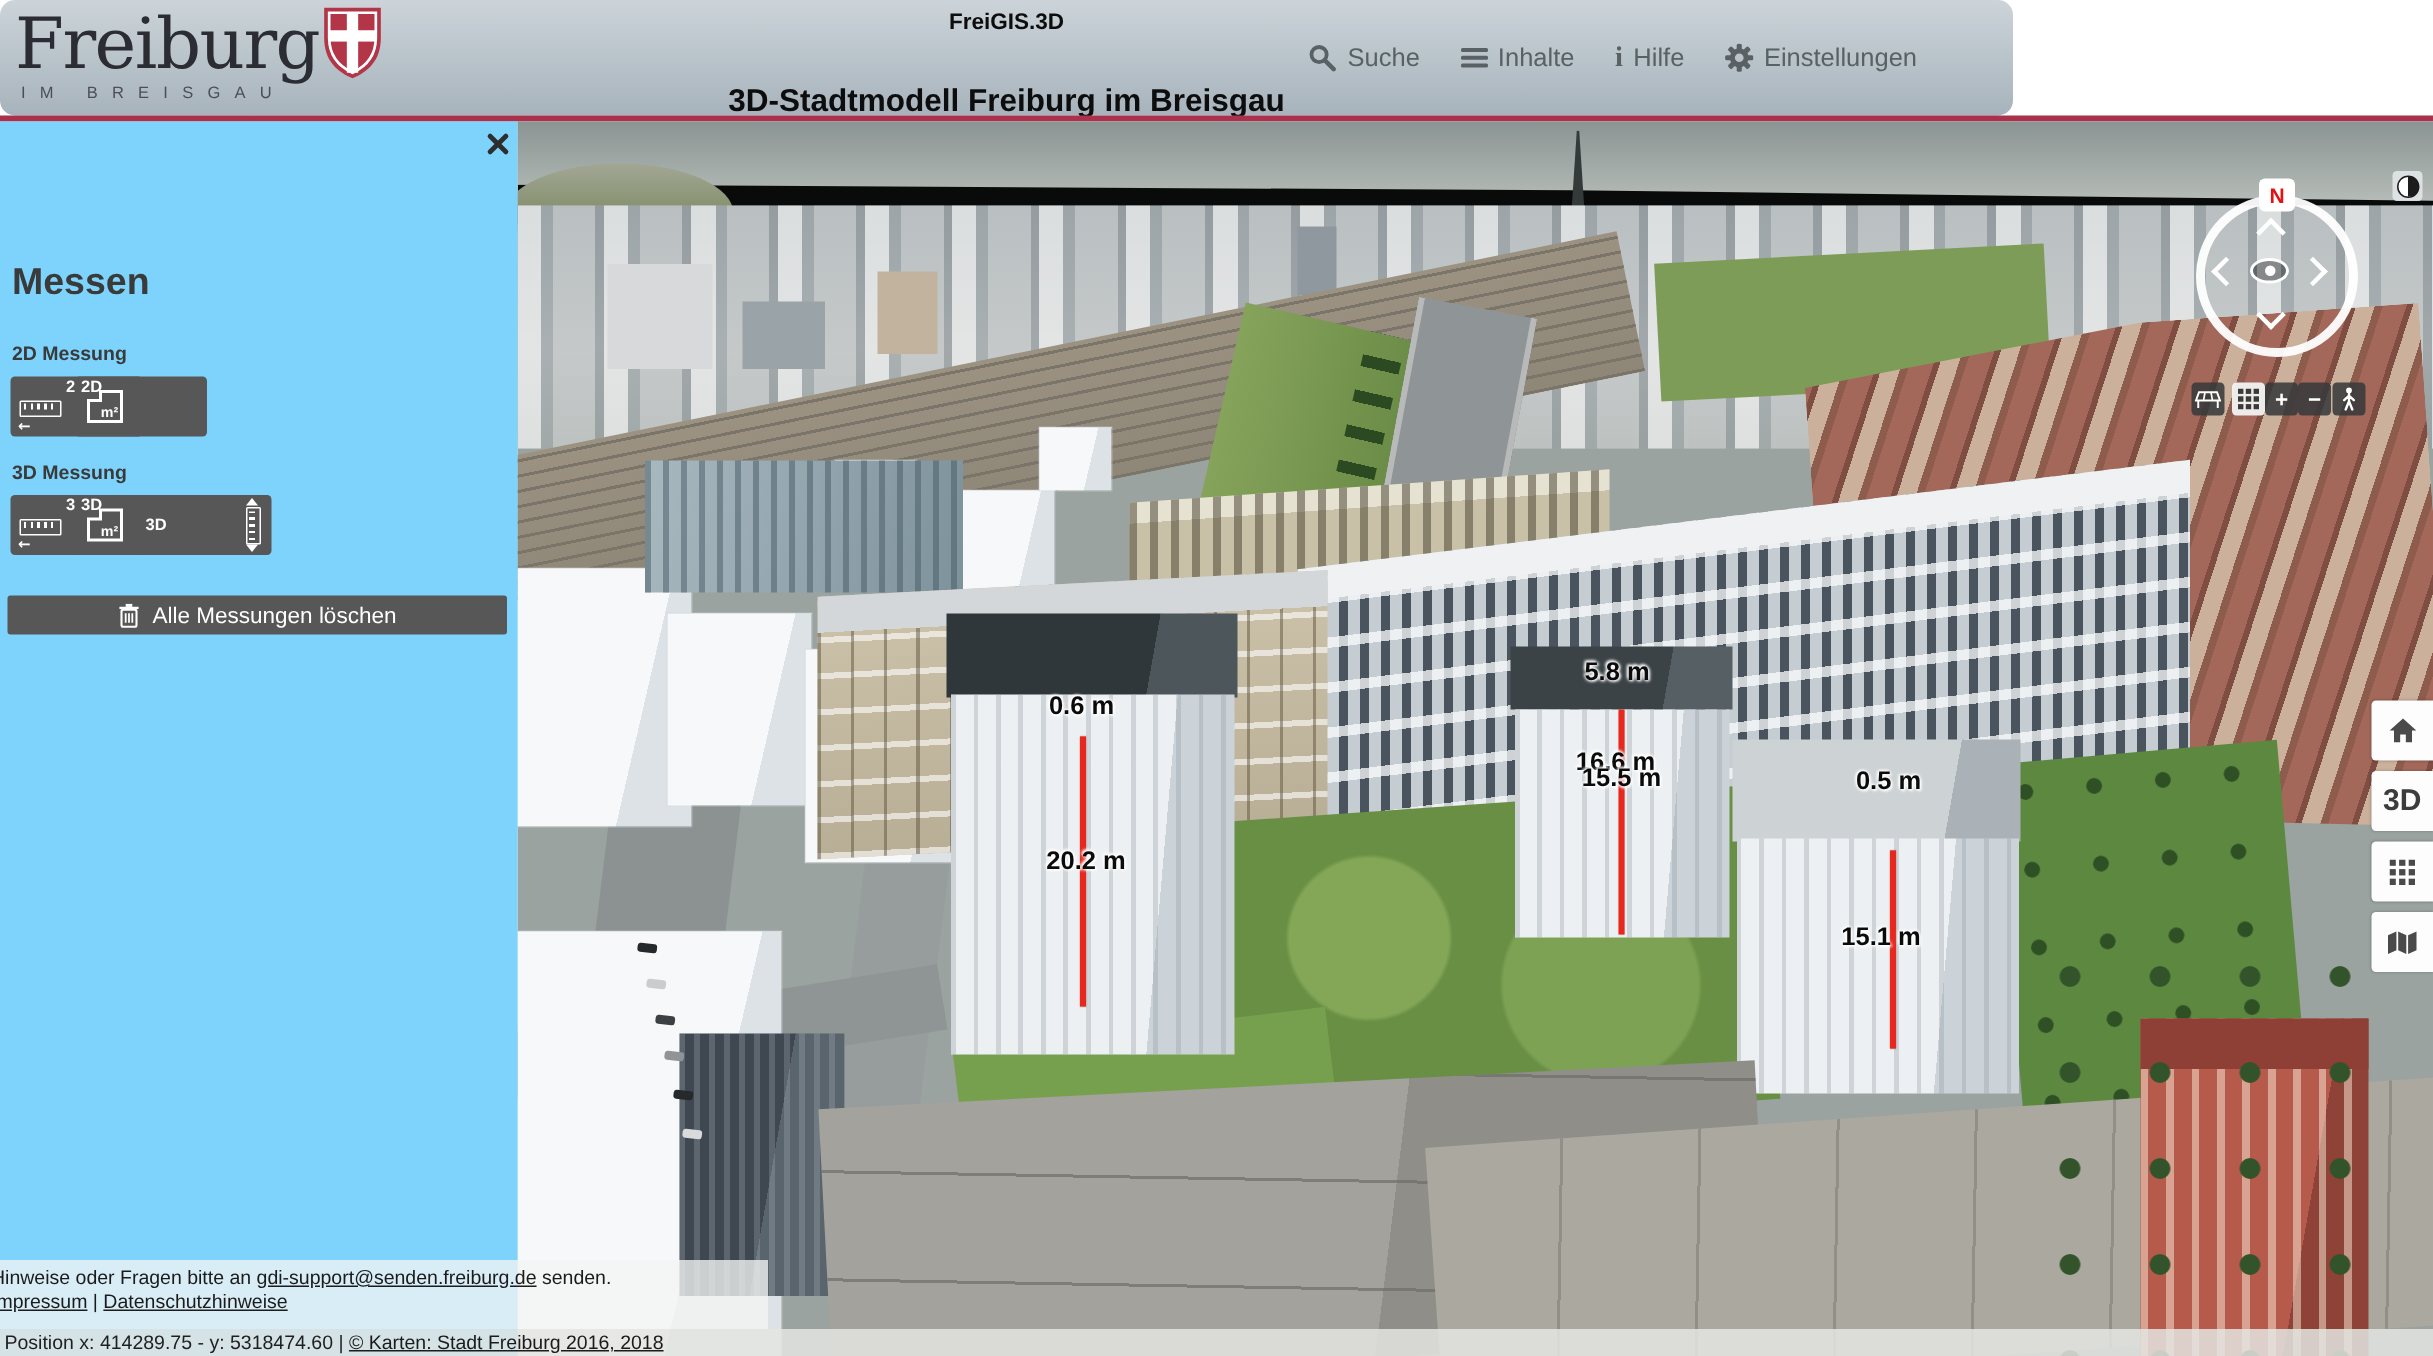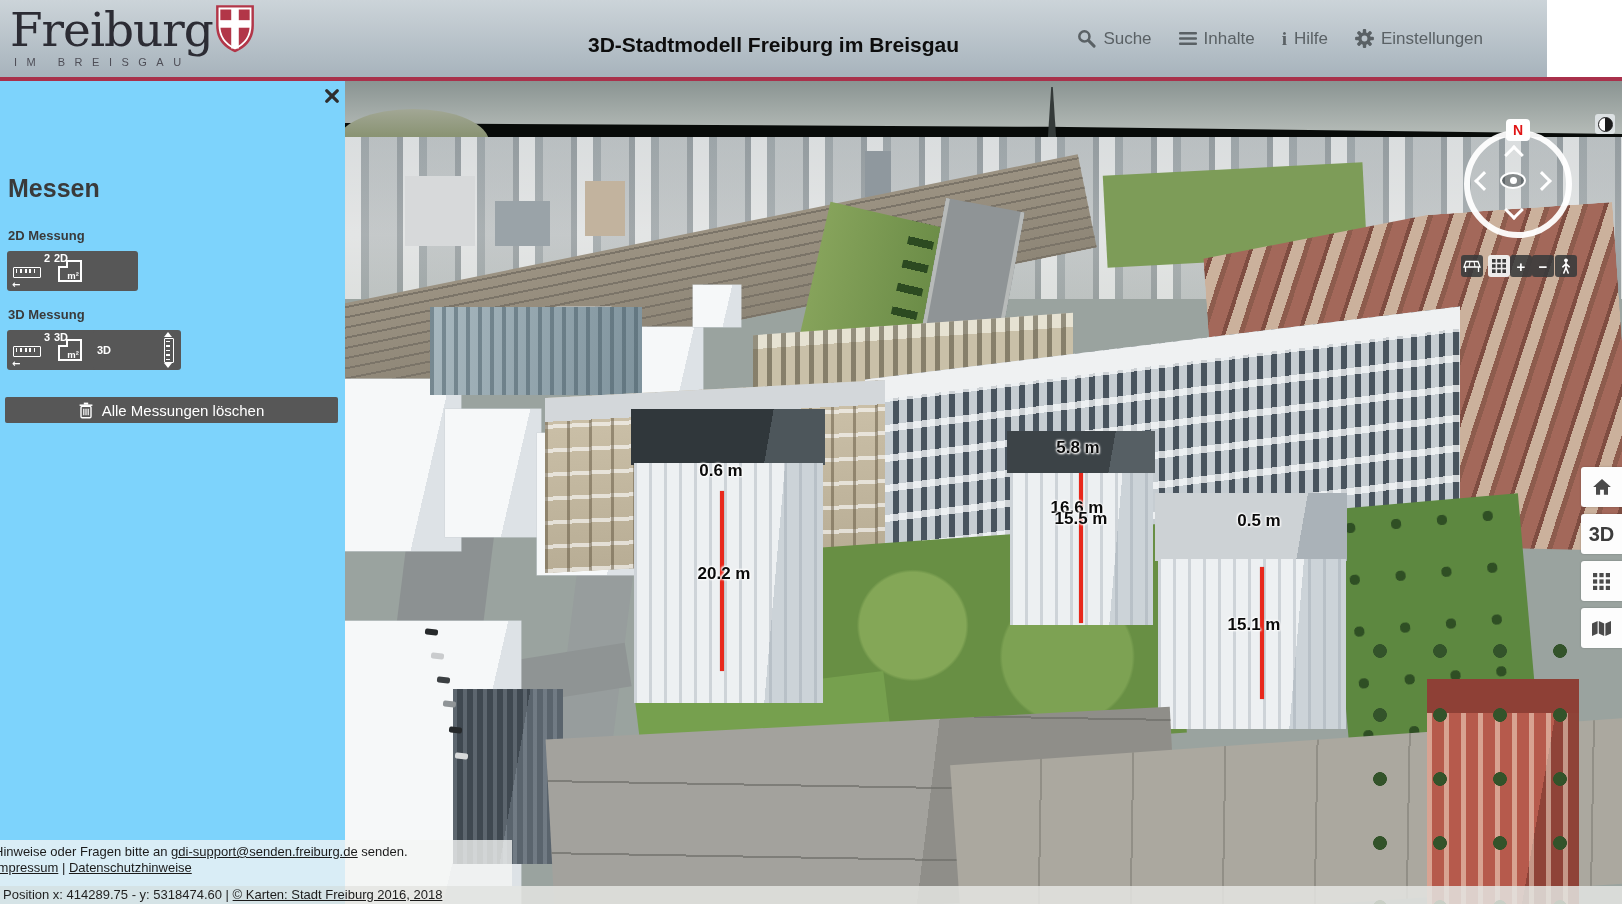--- a/index.html
+++ b/index.html
@@ -1,20 +1,20 @@
 <!DOCTYPE html>
 <html><head>
 <meta charset="utf-8">
 <style>
   html,body{margin:0;padding:0;background:#888;}
   #app{position:relative;width:1622px;height:904px;overflow:hidden;
        font-family:"Liberation Sans",sans-serif;background:#fff;}
   
-  #header{position:absolute;left:0;top:0;width:1547px;height:77px;
-          background:linear-gradient(#ccd4d9,#a7b3bc);}
+  #header{position:absolute;left:0;top:0;width:1342px;height:77px;
+          background:linear-gradient(#ccd4d9,#a7b3bc);border-radius:10px;}
   #red-rule{position:absolute;left:0;top:77px;width:1622px;height:4px;background:#a9314b;}
   #logo{position:absolute;left:10px;top:4px;display:flex;align-items:flex-start;}
   #logo-textwrap{display:flex;flex-direction:column;}
   #logo-word{font-family:"DejaVu Serif",serif;font-size:47px;line-height:52px;color:#2c2c34;letter-spacing:-1px;}
   #logo-sub{font-size:11px;letter-spacing:9.5px;color:#4e4e57;margin:0 0 0 4px;}
   #crest{margin:0 0 0 2px;}
   #center-titles{position:absolute;left:50%;top:0;transform:translateX(-50%);text-align:center;width:700px;}
   #app-title{font-size:15px;font-weight:bold;color:#0d0d0d;margin-top:6px;}
   #page-title{font-size:21px;font-weight:bold;color:#0d0d0d;margin-top:33px;}
   #menu{position:absolute;right:64px;top:0;height:77px;display:flex;align-items:center;gap:27px;}
@@ -106,20 +106,21 @@
         <span id="logo-sub">IM BREISGAU</span>
       </div>
       <svg id="crest" width="40" height="49" viewBox="0 0 36 44">
         <path d="M1 1 H35 V19 C35 33 27 39.5 18 43.3 C9 39.5 1 33 1 19 Z" fill="#b23648"></path>
         <path d="M4 4 H32 V19 C32 30.5 25.5 36.5 18 40 C10.5 36.5 4 30.5 4 19 Z" fill="none" stroke="#fff" stroke-width="1.6"></path>
         <rect x="14.6" y="4" width="6.8" height="36" fill="#fff"></rect>
         <rect x="4" y="14.5" width="28" height="6.8" fill="#fff"></rect>
       </svg>
     </div>
     <div id="center-titles">
+      <div id="app-title">FreiGIS.3D</div>
       <div id="page-title">3D-Stadtmodell Freiburg im Breisgau</div>
     </div>
     <div id="menu">
       <div class="menu-item">
         <svg width="19" height="19" viewBox="0 0 18 18">
           <circle cx="7" cy="7" r="4.8" fill="none" stroke="#5a6165" stroke-width="2.4"></circle>
           <line x1="10.8" y1="10.8" x2="16.2" y2="16.2" stroke="#5a6165" stroke-width="2.8" stroke-linecap="round"></line>
         </svg>
         <span>Suche</span>
       </div>

